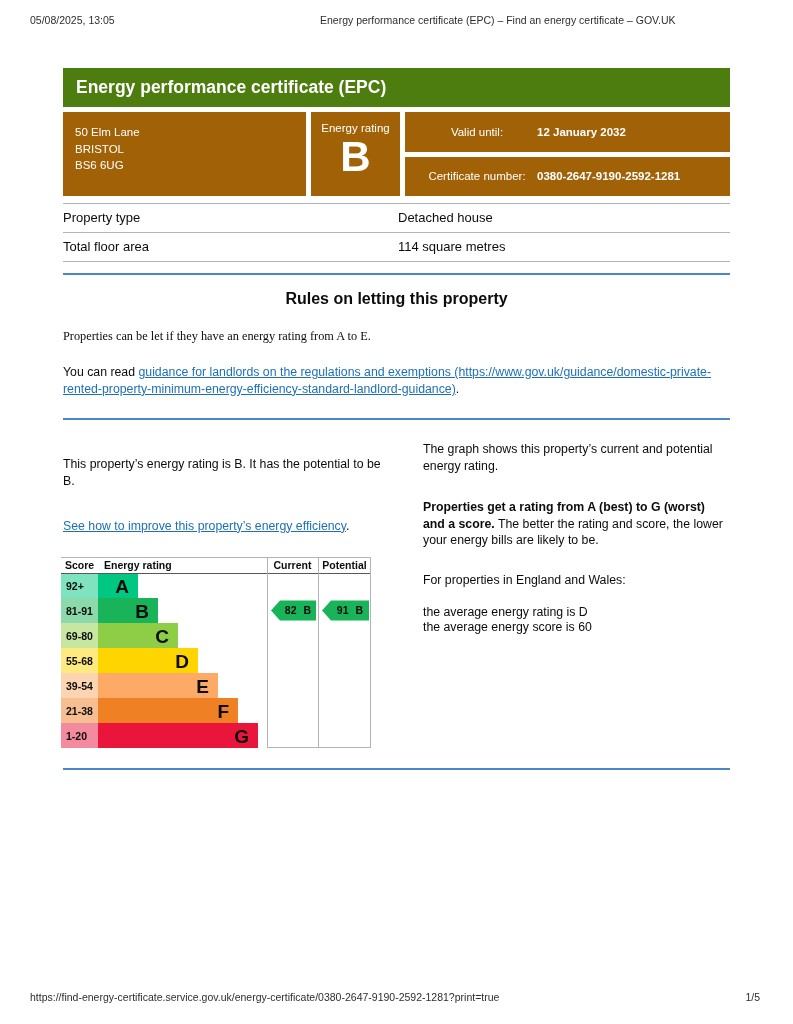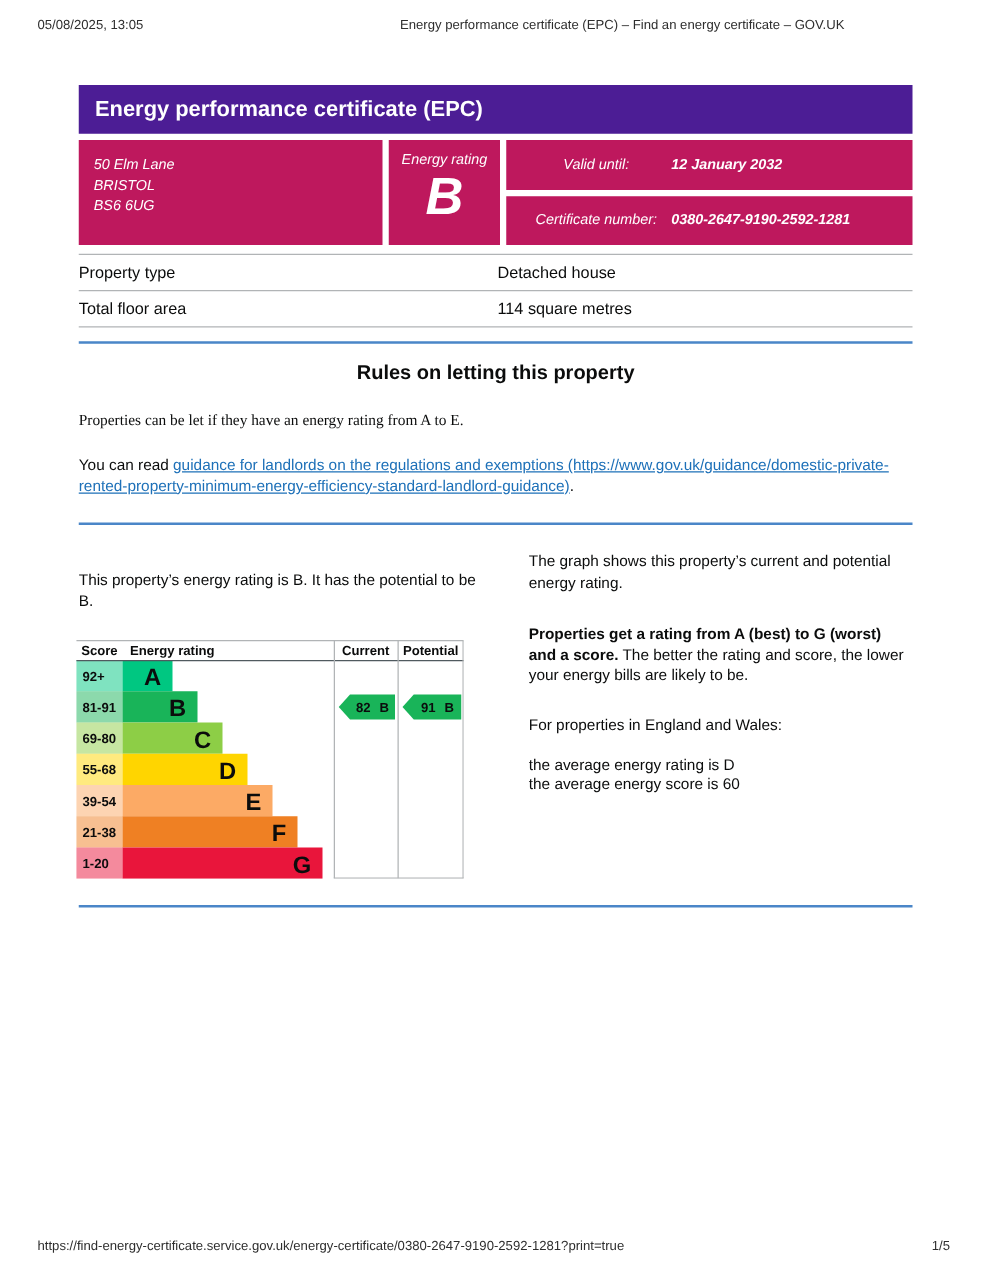--- a/index.html
+++ b/index.html
@@ -14,26 +14,26 @@
   .meta-top { top:14px; }
   .meta-bottom { top:991px; }
   .meta .dt { position:absolute; left:0; top:0; }
   .meta .doc-title { position:absolute; left:290px; top:0; }
   .meta .url { position:absolute; left:0; top:0; }
   .meta .pageno { position:absolute; right:3px; top:0; }
 
   .content { position:absolute; left:63px; top:68px; width:667px; }
 
   .banner {
-    background:#4c1d95; color:#ffffff; height:39px; line-height:39px;
+    background:#4d7c0f; color:#ffffff; height:39px; line-height:39px;
     font-size:17.5px; font-weight:bold; padding-left:13px;
   }
 
   .summary { display:flex; gap:5px; margin-top:5px; height:84px; }
-  .bluebox { background:#be185d; color:#ffffff;font-style:italic; }
+  .bluebox { background:#a16207; color:#ffffff; }
   .address-box { width:243px; padding:12px 12px; font-size:11.5px; line-height:1.45; }
   .rating-box { width:89px; text-align:center; padding-top:10px; }
   .rating-box .rating-label { font-size:11.5px; display:block; }
   .rating-box .rating-value { font-size:42px; font-weight:bold; line-height:1.05; display:block; margin-top:1px; }
   .validity-col { flex:1; display:flex; flex-direction:column; gap:5px;text-align:center; }
   .vbox { flex:1; display:flex; align-items:center; padding-left:12px; font-size:11.5px; }
   .vbox .vlabel { width:120px; }
   .vbox .vvalue { font-weight:bold; }
 
   .ptable { margin-top:7px; border-top:1px solid #b1b4b6; font-size:13px; }
@@ -117,20 +117,21 @@
 
   <h2 class="letting-heading">Rules on letting this property</h2>
   <p class="letting-p1">Properties can be let if they have an energy rating from A to E.</p>
   <p class="letting-p2"><span>You can read </span><a class="link">guidance for landlords on the regulations and exemptions (https://www.gov.uk/guidance/domestic-private-rented-property-minimum-energy-efficiency-standard-landlord-guidance)</a><span>.</span></p>
 
   <hr class="blue-rule" id="rule2">
 
   <div class="twocol">
     <div class="col-left">
       <p class="rating-p1">This property’s energy rating is B. It has the potential to be B.</p>
+      <p class="improve-p"><a class="link">See how to improve this property’s energy efficiency</a><span>.</span></p>
       <div class="epc-chart-wrap">
         <svg id="epc-chart" width="310" height="191" viewBox="0 0 310 191">
             <rect x="0" y="16" width="37" height="25" fill="#00c781" fill-opacity="0.5"></rect>
             <rect x="37" y="16" width="40" height="25" fill="#00c781"></rect>
             <text x="5" y="32.5" font-size="10.5" font-weight="bold" fill="#0b0c0c">92+</text>
             <text x="68" y="36" text-anchor="end" font-size="19" font-weight="bold" fill="#0b0c0c">A</text>
             <rect x="0" y="41" width="37" height="25" fill="#19b459" fill-opacity="0.5"></rect>
             <rect x="37" y="41" width="60" height="25" fill="#19b459"></rect>
             <text x="5" y="57.5" font-size="10.5" font-weight="bold" fill="#0b0c0c">81-91</text>
             <text x="88" y="61" text-anchor="end" font-size="19" font-weight="bold" fill="#0b0c0c">B</text>

